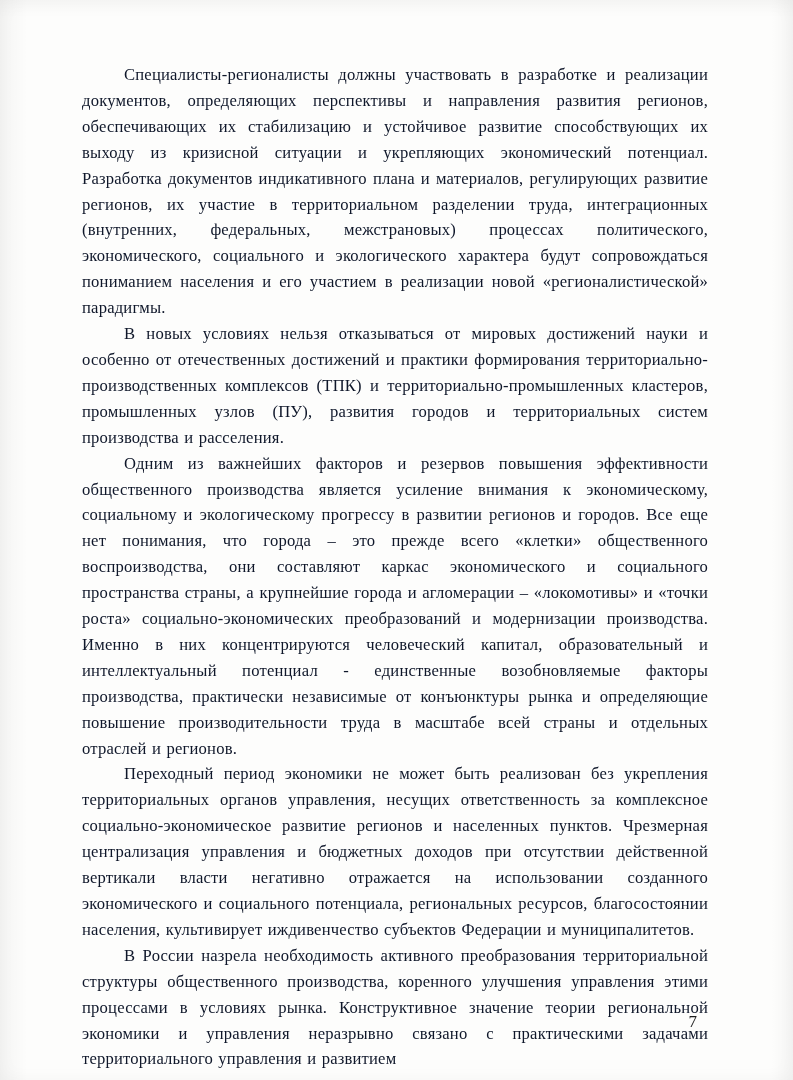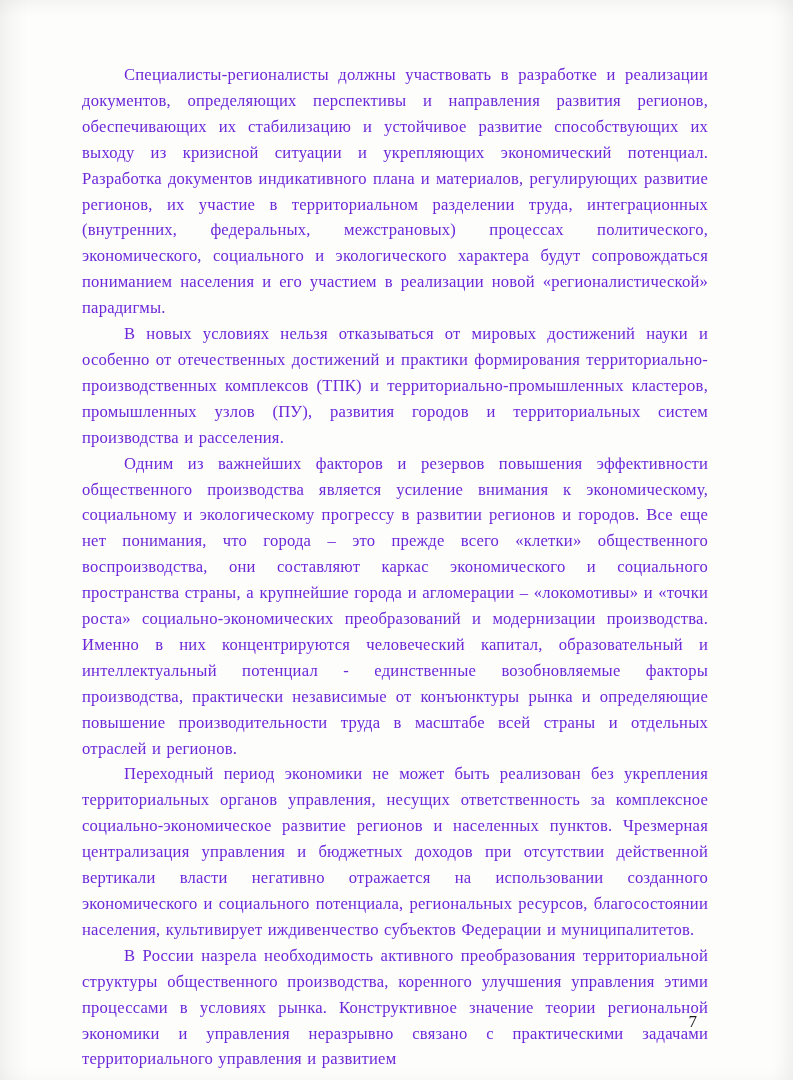--- a/index.html
+++ b/index.html
@@ -26,21 +26,21 @@
     background:
       linear-gradient(to right, rgba(0,0,0,0.035), rgba(0,0,0,0) 28px),
       linear-gradient(to left, rgba(0,0,0,0.03), rgba(0,0,0,0) 22px),
       linear-gradient(to bottom, rgba(0,0,0,0.02), rgba(0,0,0,0) 18px);
   }
   .text-block {
     position: absolute;
     top: 62px;
     left: 82px;
     width: 626px;
-    color: #6d28d9;
+    color: #0f172a;
     font-size: 16.6px;
     line-height: 25.9px;
     text-align: justify;
     letter-spacing: 0.2px;
   }
   .text-block p {
     margin: 0;
     text-indent: 42px;
     word-spacing: 1px;
   }

